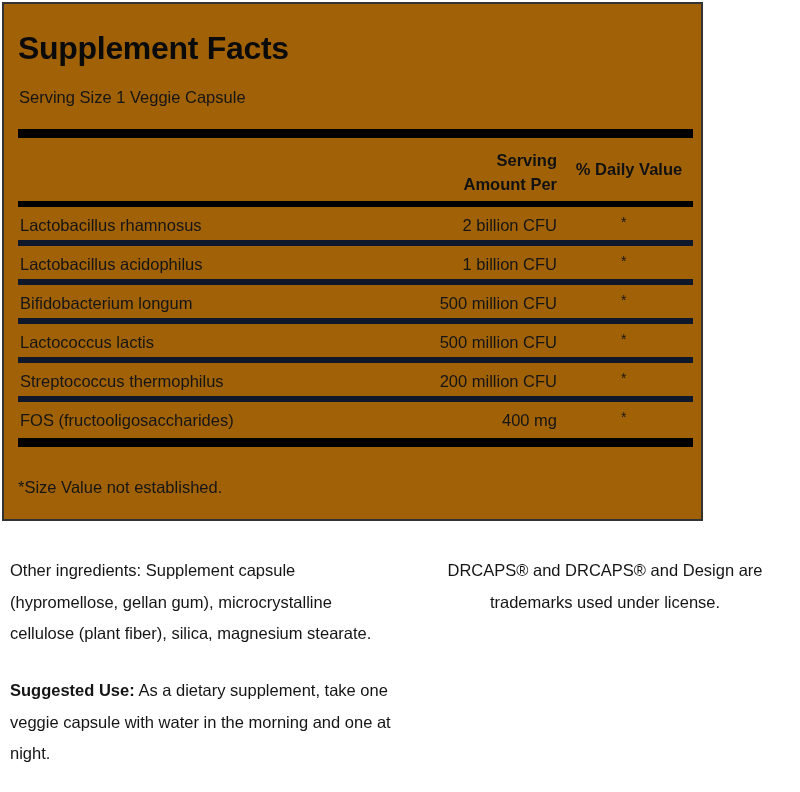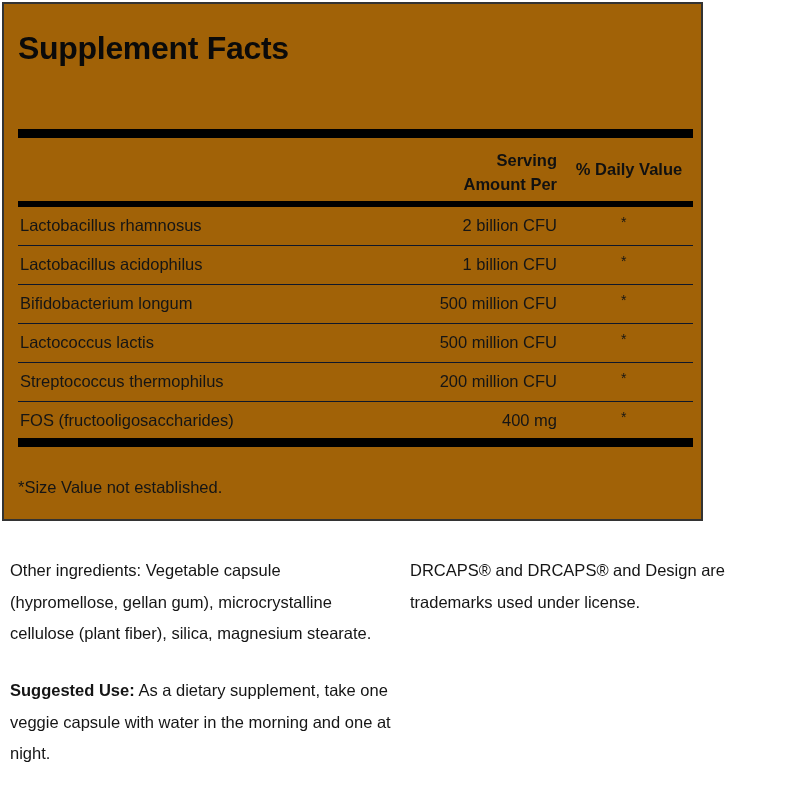--- a/index.html
+++ b/index.html
@@ -27,49 +27,50 @@
     .hdr-amount {
       position: absolute; left: 400px; top: 144px; width: 153px;
       text-align: right; font-size: 16.5px; font-weight: bold; line-height: 24px; color: #111;
     }
     .hdr-dv {
       position: absolute; left: 560px; top: 156px; width: 130px;
       text-align: center; font-size: 16.5px; font-weight: bold; color: #111;
     }
     .rows { position: absolute; left: 14px; top: 203px; width: 675px; }
     .row {
-      position: relative; height: 39px; border-bottom: 1px solid #0f172a;
+      position: relative; height: 39px; border-bottom: 6px solid #0f172a;
       font-size: 16.5px; color: #151515;
     }
     .row:last-child { border-bottom: none; }
     .row .name { position: absolute; left: 2px; top: 9px; }
     .row .amount { position: absolute; right: 136px; top: 9px; text-align: center; }
     .row .dv { position: absolute; left: 603px; top: 7px; font-size: 14px; }
     .footnote {
       position: absolute; left: 14px; top: 474px; font-size: 16.5px; color: #151515;
     }
     .other-ing {
       position: absolute; left: 10px; top: 555px; width: 380px;
       font-size: 16.5px; line-height: 31.5px; color: #151515;
     }
     .suggested {
       position: absolute; left: 10px; top: 675px; width: 390px;
       font-size: 16.5px; line-height: 31.5px; color: #151515;
     }
     .suggested .label { font-weight: bold; }
     .trademark {
       position: absolute; left: 410px; top: 555px; width: 390px;
-      font-size: 16.5px; line-height: 31.5px; color: #151515;
+      font-size: 16.5px; line-height: 31.5px; color: #151515; text-align: center;
     }
   </style>
 </head>
 <body>
 
 <div class="facts-box">
   <div class="title">Supplement Facts</div>
+  <div class="serving">Serving Size 1 Veggie Capsule</div>
   <div class="bar top"></div>
 
   <div class="hdr-amount">
     <div>Serving</div>
     <div>Amount Per</div>
   </div>
   <div class="hdr-dv">% Daily Value</div>
 
   <div class="bar mid"></div>
 
@@ -103,19 +104,19 @@
       <span class="name">FOS (fructooligosaccharides)</span>
       <span class="amount">400 mg</span>
       <span class="dv">*</span>
     </div>
   </div>
 
   <div class="bar bottom"></div>
   <div class="footnote">*Size Value not established.</div>
 </div>
 
-<div class="other-ing">Other ingredients: Vegetable capsule (hypromellose, gellan gum), microcrystalline cellulose (plant fiber), silica, magnesium stearate.</div>
+<div class="other-ing">Other ingredients: Supplement capsule (hypromellose, gellan gum), microcrystalline cellulose (plant fiber), silica, magnesium stearate.</div>
 
 <div class="suggested">
   <span class="label">Suggested Use:</span><span> As a dietary supplement, take one veggie capsule with water in the morning and one at night.</span>
 </div>
 
 <div class="trademark">DRCAPS® and DRCAPS® and Design are trademarks used under license.</div>
 
 </body></html>

